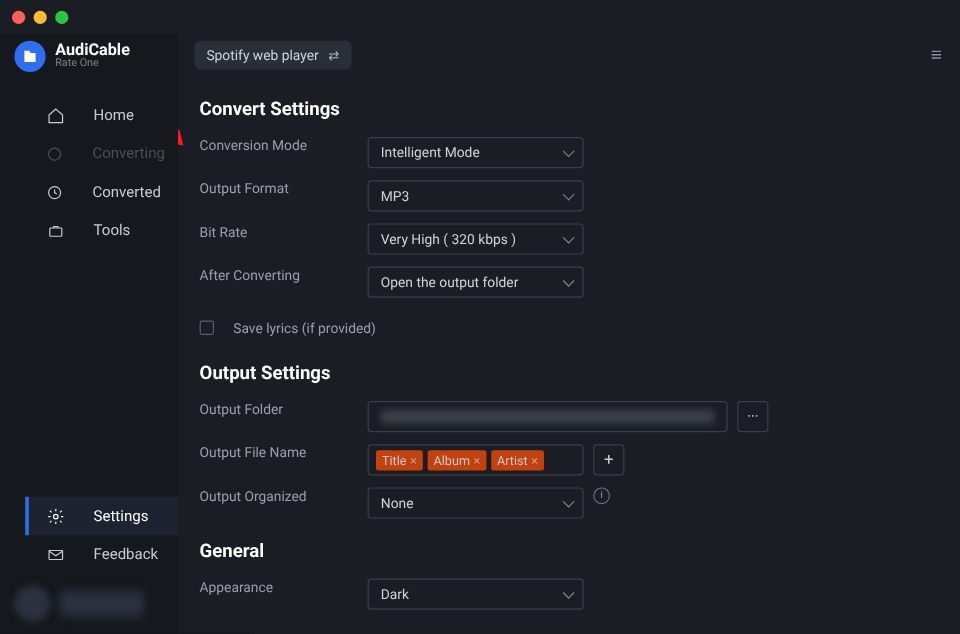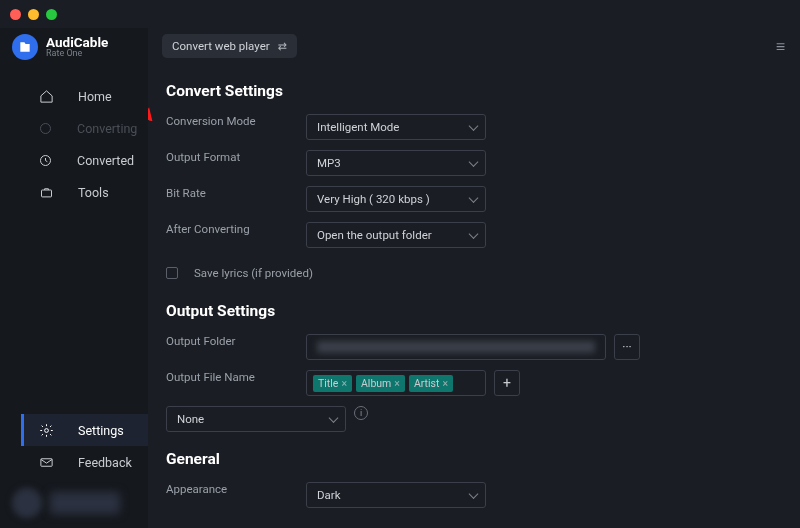--- a/index.html
+++ b/index.html
@@ -41,21 +41,21 @@
   .row .label { width:140px; font-size:11.5px; color:#9aa0a9; }
   .select { position:relative; width:180px; height:26px; border:1px solid #3a3f49; border-radius:3px; background:transparent; display:flex; align-items:center; padding:0 22px 0 10px; font-size:11.5px; color:#d0d3d8; cursor:pointer; }
   .select::after { content:""; position:absolute; right:8px; top:50%; width:6px; height:6px; border-right:1.3px solid #7b808a; border-bottom:1.3px solid #7b808a; transform:translateY(-65%) rotate(45deg); }
   .checkbox-row { display:flex; align-items:center; gap:16px; padding-left:0; margin-top:4px; }
   .checkbox { width:12px; height:12px; border:1.2px solid #5a5f69; border-radius:2px; cursor:pointer; }
   .checkbox-label { font-size:11.5px; color:#9aa0a9; }
   .folder-row .path { flex:1; max-width:300px; height:26px; border:1px solid #3a3f49; border-radius:3px; display:flex; align-items:center; padding:0 10px; }
   .path-blur { width:100%; height:12px; background:#3a3f49; border-radius:2px; filter:blur(3px); }
   .more-btn { width:26px; height:26px; border:1px solid #3a3f49; border-radius:3px; margin-left:8px; display:flex; align-items:center; justify-content:center; font-size:12px; color:#c9ccd1; cursor:pointer; }
   .tags { display:flex; align-items:center; gap:4px; height:26px; border:1px solid #3a3f49; border-radius:3px; padding:0 6px; min-width:180px; }
-  .tag { background:#0f766e; color:#c9ccd1; font-size:10.5px; padding:2px 5px; border-radius:2px; display:flex; align-items:center; gap:3px; }
+  .tag { background:#c2410c; color:#c9ccd1; font-size:10.5px; padding:2px 5px; border-radius:2px; display:flex; align-items:center; gap:3px; }
   .tag .x { cursor:pointer; opacity:.7; }
   .add-btn { width:26px; height:26px; border:1px solid #3a3f49; border-radius:3px; margin-left:8px; display:flex; align-items:center; justify-content:center; font-size:14px; color:#c9ccd1; cursor:pointer; }
   .info-ic { margin-left:8px; width:14px; height:14px; border:1.2px solid #6a6f79; border-radius:50%; display:flex; align-items:center; justify-content:center; font-size:9px; color:#8a8f98; }
   svg.arrow-annotation { position:absolute; left:-30px; top:40px; width:220px; height:380px; pointer-events:none; z-index:5; overflow:visible; }
 </style>
 </head>
 <body>
 
 <div class="window">
   <div class="titlebar">
@@ -135,21 +135,21 @@
       </nav>
       <div class="sidebar-bottom">
         <div class="avatar"></div>
         <div class="user-blur"></div>
       </div>
     </aside>
 
     <main class="main">
       <div class="topbar">
         <div class="source-chip">
-          <span>Convert web player</span>
+          <span>Spotify web player</span>
           <span class="sw">⇄</span>
         </div>
         <div class="hamburger">≡</div>
       </div>
 
       <div class="content">
 
         <svg class="arrow-annotation" viewBox="0 0 220 380">
           <defs>
             <marker id="ah" markerWidth="8" markerHeight="8" refX="5" refY="4" orient="auto">
@@ -211,20 +211,21 @@
                 <span class="x">×</span>
               </span>
             <span class="tag">
                 <span>Artist</span>
                 <span class="x">×</span>
               </span>
           </div>
           <div class="add-btn">+</div>
         </div>
         <div class="row">
+          <div class="label">Output Organized</div>
           <div class="select">
               <span>None</span>
             </div>
           <div class="info-ic">i</div>
         </div>
 
         <h2 class="section-title">General</h2>
 
         <div class="row">
           <div class="label">Appearance</div>

